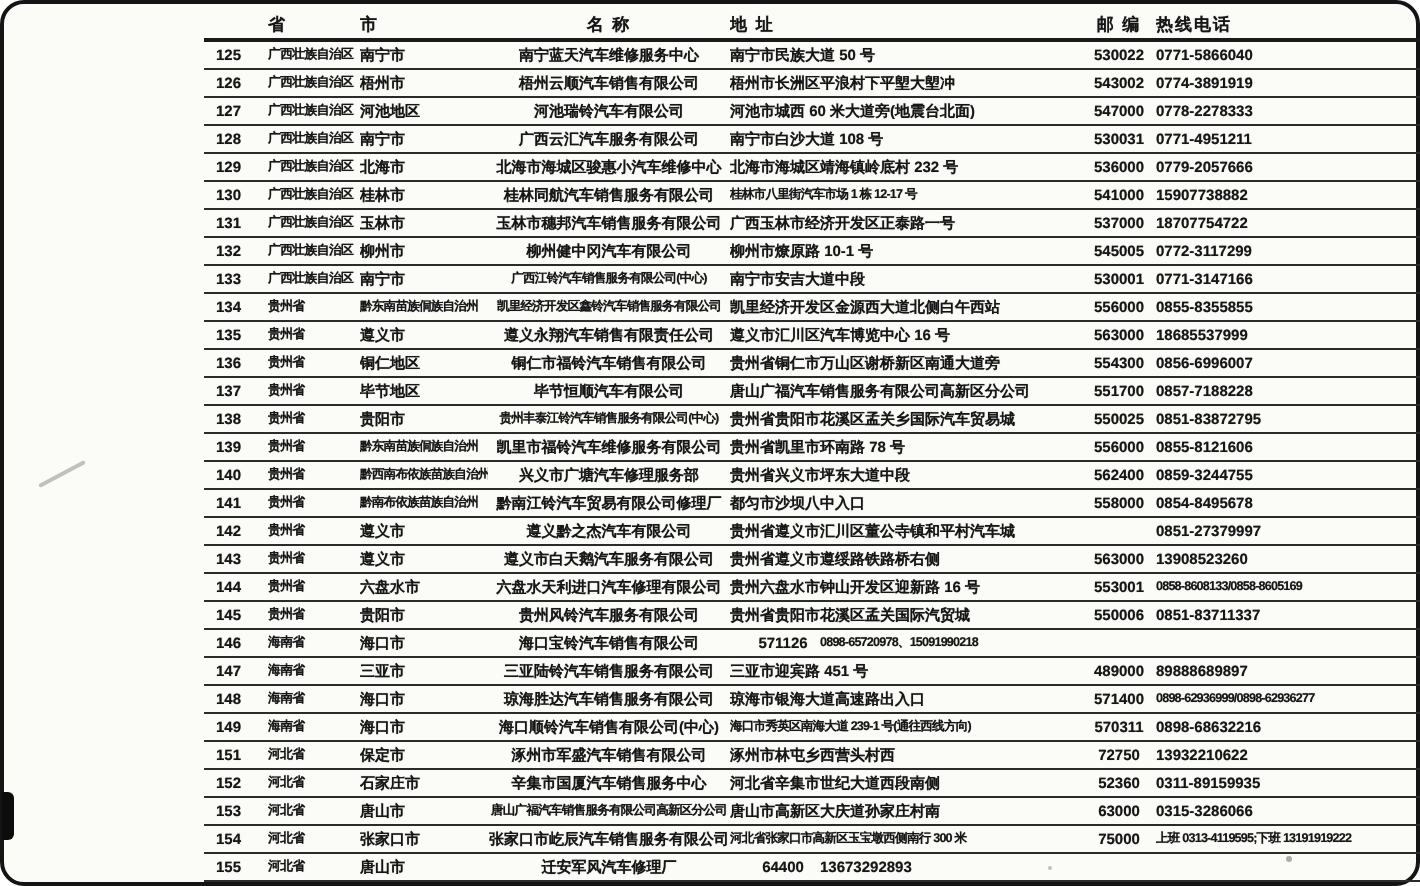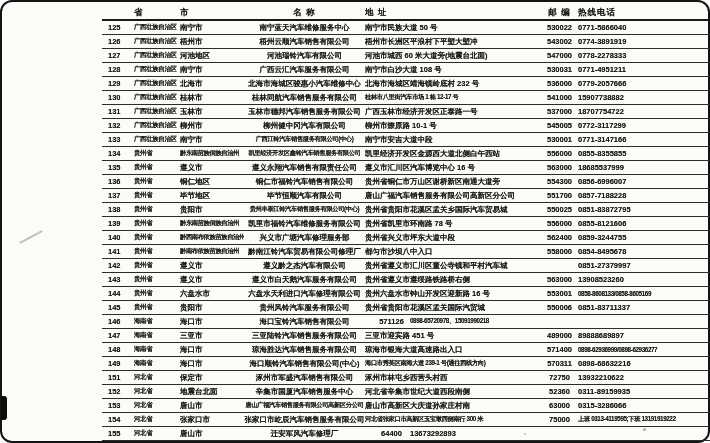--- a/index.html
+++ b/index.html
@@ -288,21 +288,21 @@
         <div class="cell c-prov">河北省</div>
         <div class="cell c-city">保定市</div>
         <div class="cell c-name">涿州市军盛汽车销售有限公司</div>
         <div class="cell c-addr">涿州市林屯乡西营头村西</div>
         <div class="cell c-zip">72750</div>
         <div class="cell c-phone">13932210622</div>
       </div>
       <div class="row">
         <div class="cell c-no">152</div>
         <div class="cell c-prov">河北省</div>
-        <div class="cell c-city">地震台北面</div>
+        <div class="cell c-city">石家庄市</div>
         <div class="cell c-name">辛集市国厦汽车销售服务中心</div>
         <div class="cell c-addr">河北省辛集市世纪大道西段南侧</div>
         <div class="cell c-zip">52360</div>
         <div class="cell c-phone">0311-89159935</div>
       </div>
       <div class="row">
         <div class="cell c-no">153</div>
         <div class="cell c-prov">河北省</div>
         <div class="cell c-city">唐山市</div>
         <div class="cell c-name small">唐山广福汽车销售服务有限公司高新区分公司</div>

